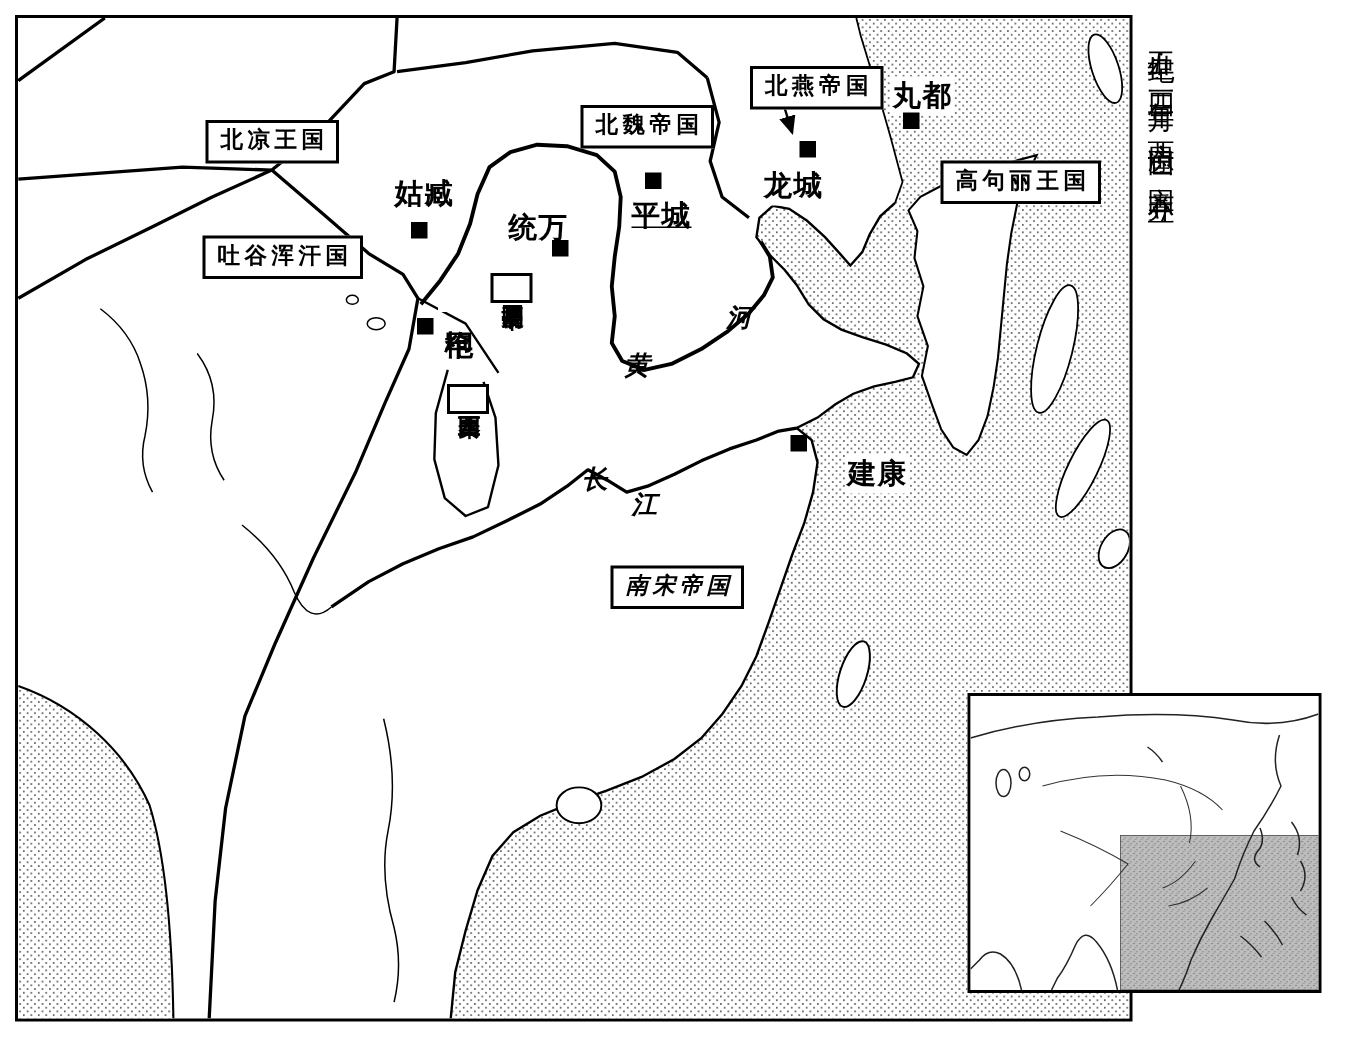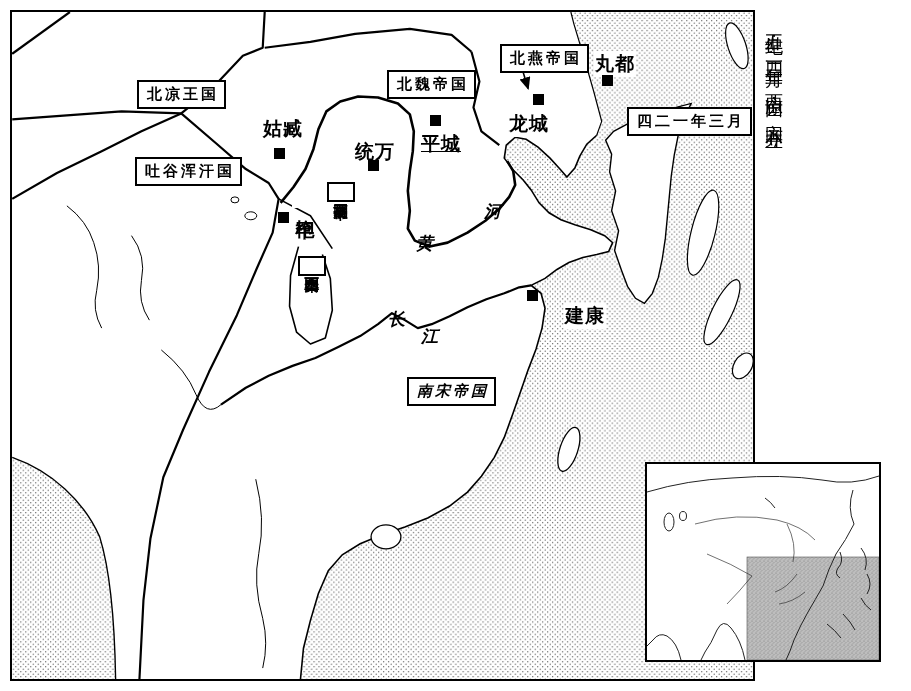--- a/index.html
+++ b/index.html
@@ -108,29 +108,29 @@
         <ellipse cx="224" cy="189" rx="4" ry="3"></ellipse>
       </g>
 
       <path fill="none" stroke="#000" stroke-width="1.6" marker-end="url(#ah)" d="M512,54 L519,77"></path>
     </svg>
 
     <div class="klabel" style="left:125px; top:68px;">北凉王国</div>
     <div class="klabel" style="left:90px;  top:145px;margin-left:33px;">吐谷浑汗国</div>
     <div class="klabel" style="left:488px; top:32px;">北燕帝国</div>
     <div class="klabel" style="left:375px; top:58px;">北魏帝国</div>
-    <div class="klabel" style="left:615px; top:95px;">四二一年三月</div>
+    <div class="klabel" style="left:615px; top:95px;">高句丽王国</div>
     <div class="klabel v" style="left:315px; top:170px;">胡夏帝国</div>
     <div class="klabel v" style="left:286px; top:244px;">西秦王国</div>
     <div class="klabel" style="left:395px; top:365px;font-style:italic;">南宋帝国</div>
 
     <span class="clab" style="left:250px; top:104px;font-family:Liberation Serif, serif;">姑臧</span>
     <span class="sq" style="left:262px; top:136px;"></span>
 
-    <span class="clab" style="left:342px; top:127px;font-family:Liberation Serif, serif;">统万</span>
+    <span class="clab" style="left:326px; top:127px;font-family:Liberation Serif, serif;">统万</span>
     <span class="sq" style="left:356px; top:148px;"></span>
 
     <span class="sq" style="left:418px; top:103px;"></span>
     <span class="clab" style="left:408px; top:119px;text-decoration:underline;">平城</span>
 
     <span class="sq" style="left:521px; top:82px;"></span>
     <span class="clab" style="left:496px; top:99px;">龙城</span>
 
     <span class="clab" style="left:582px; top:39px;">丸都</span>
     <span class="sq" style="left:590px; top:63px;"></span>

